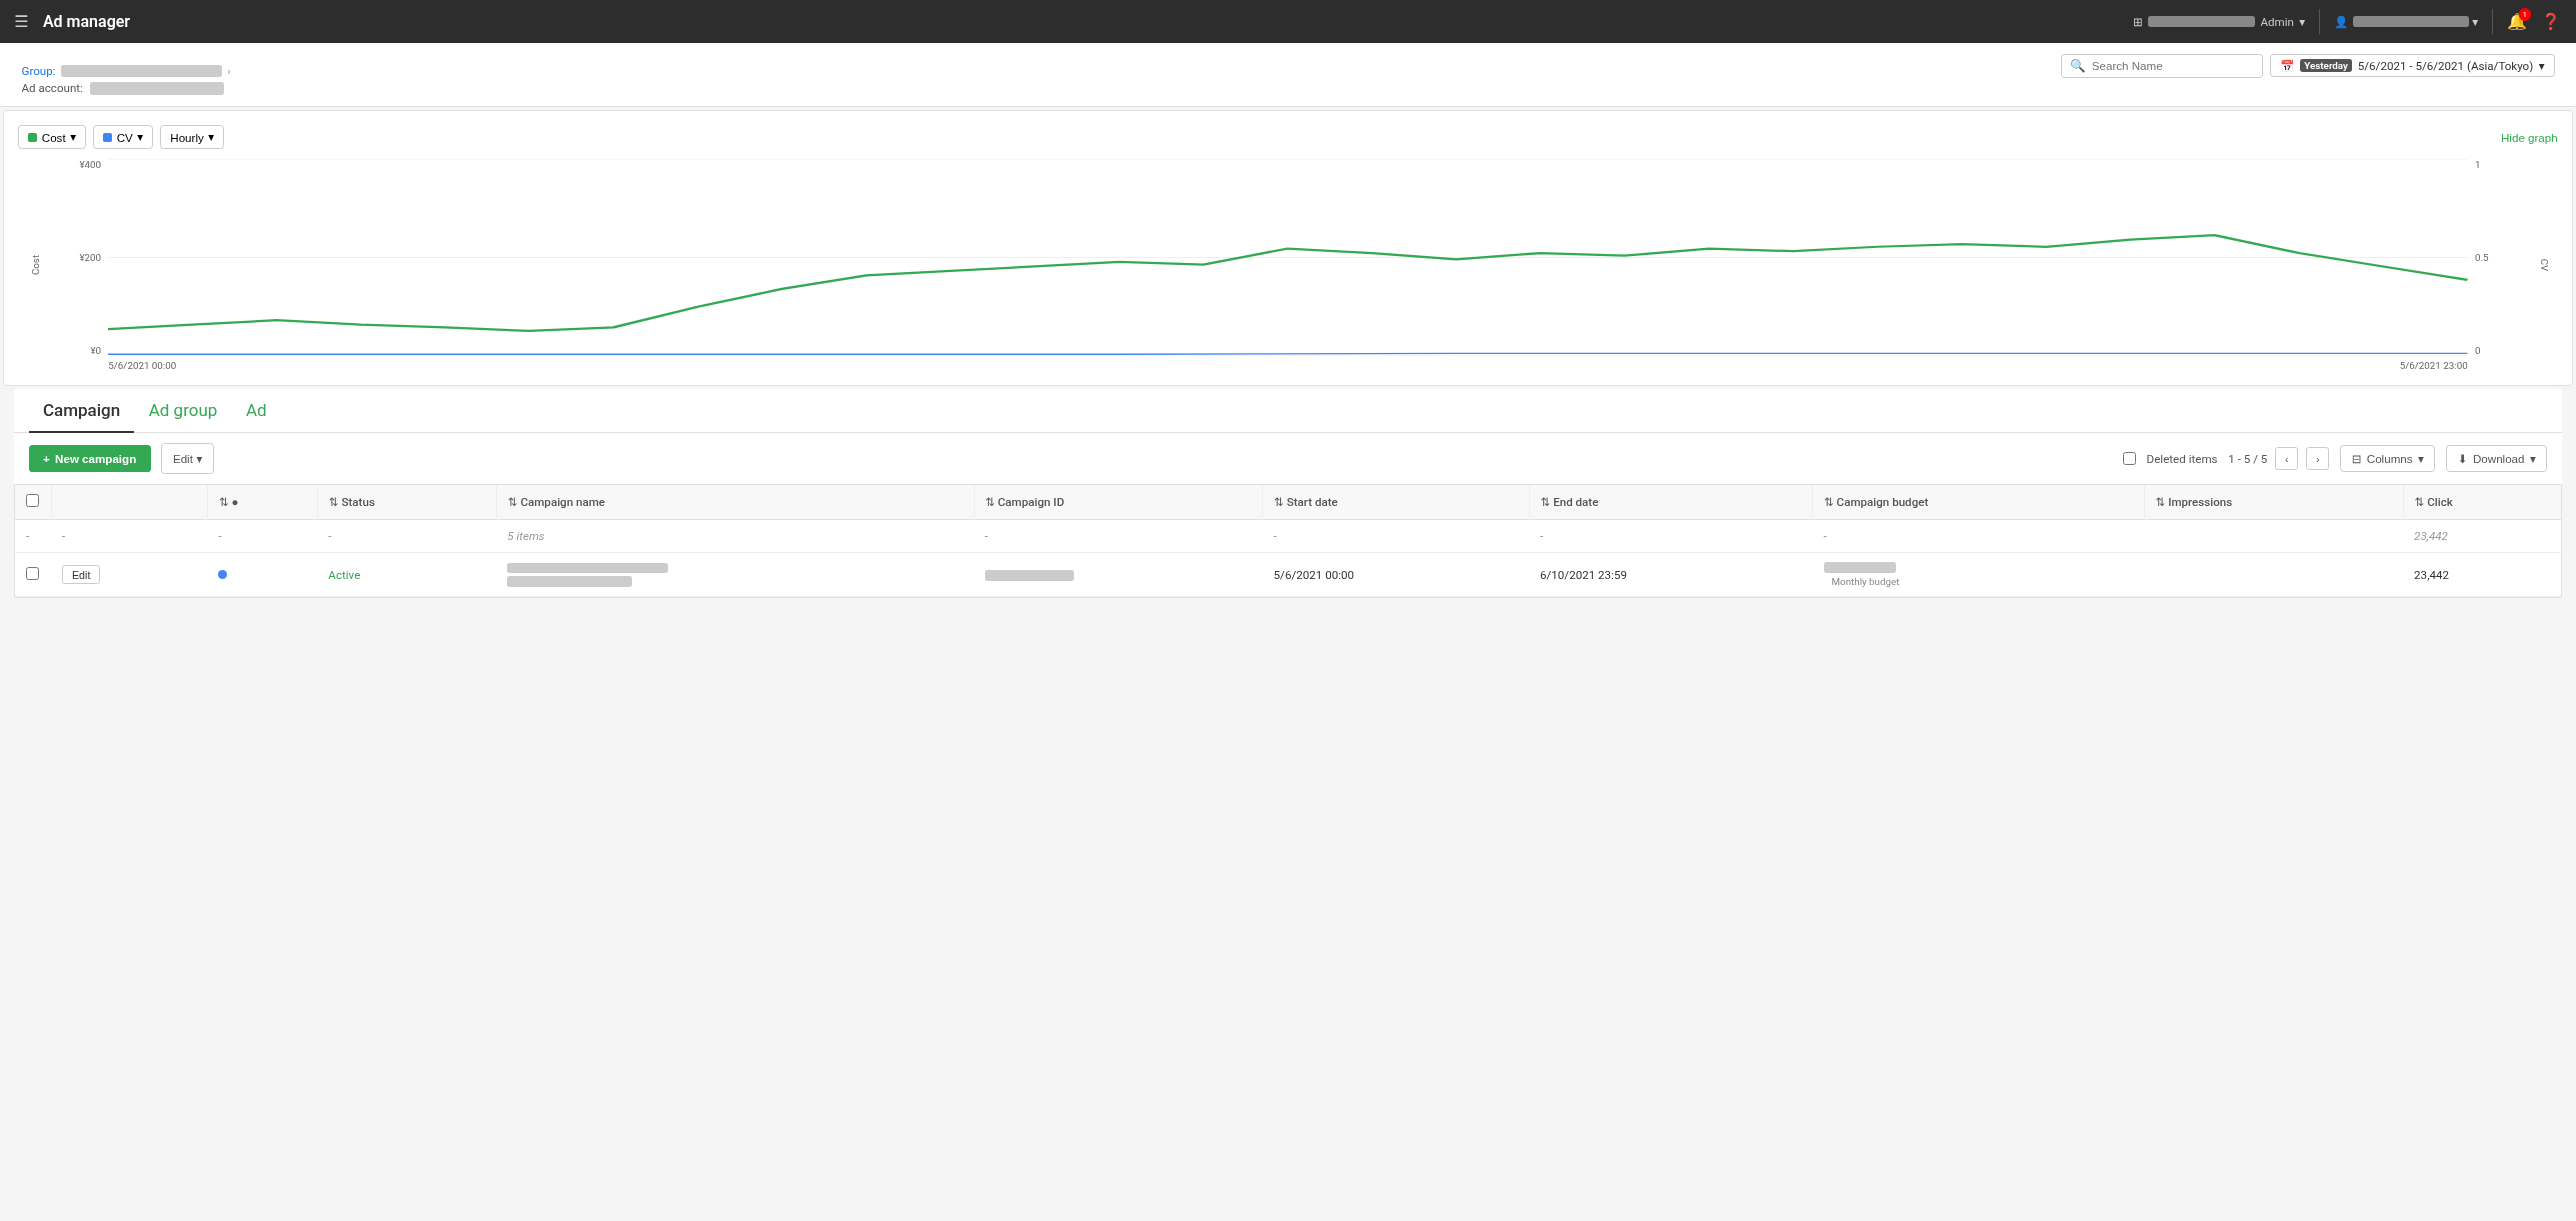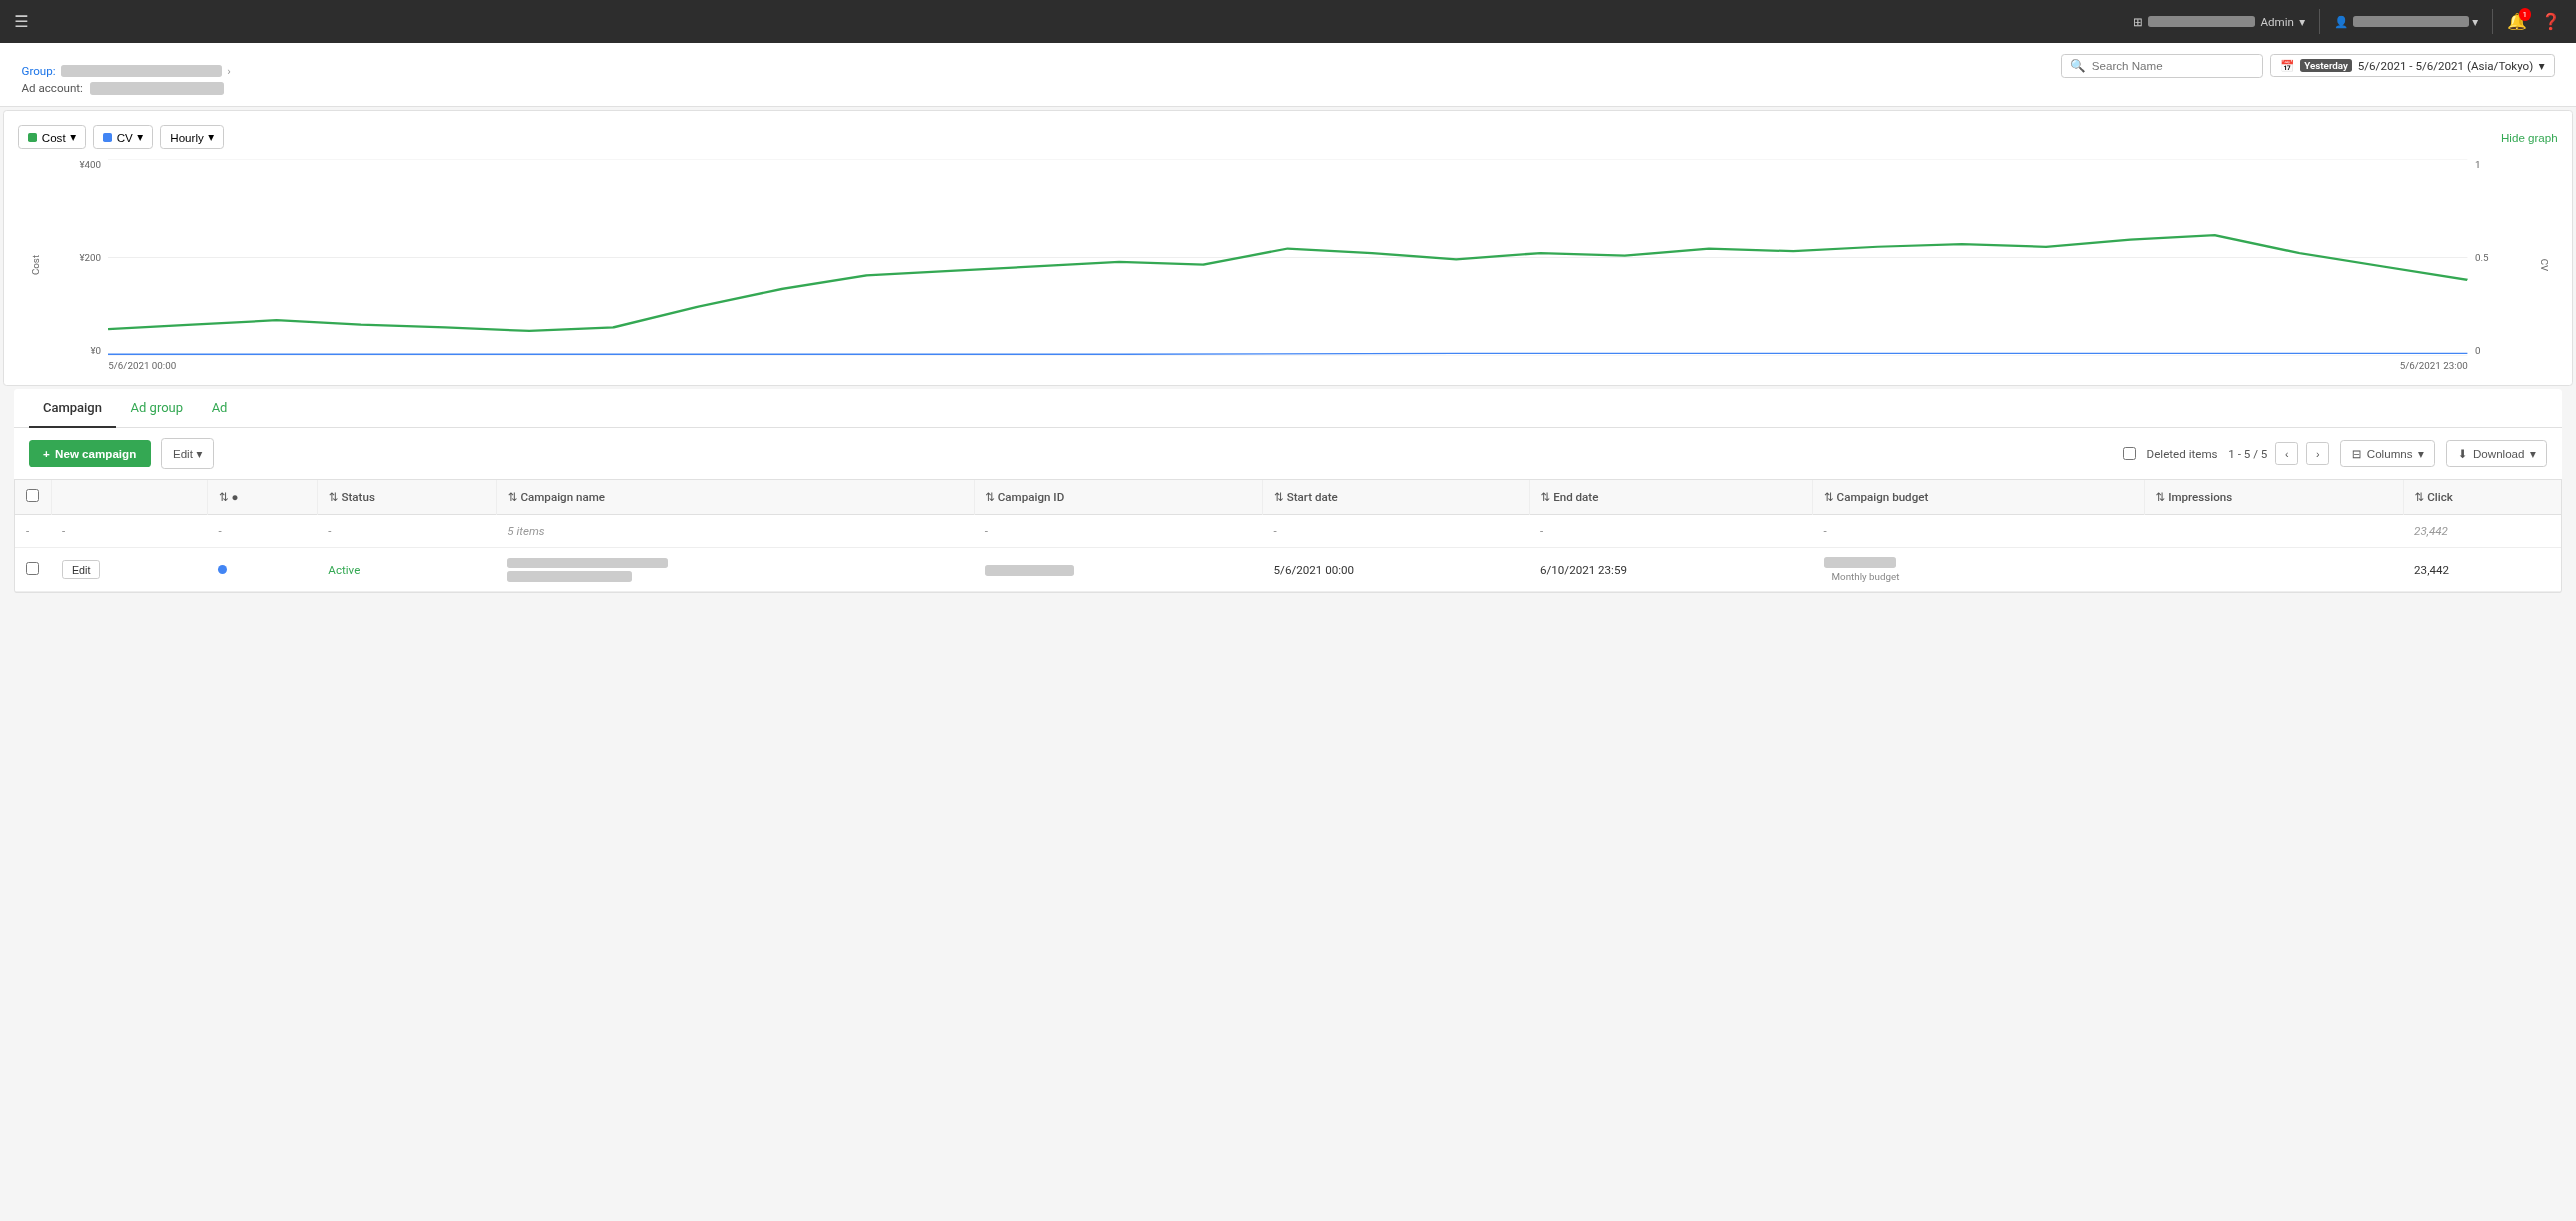--- a/index.html
+++ b/index.html
@@ -68,21 +68,21 @@
     .hide-graph-btn { margin-left: auto; color: #34a853; font-size: 11.6px; cursor: pointer; background: none; border: none; }
 
     
     .tabs-section {
       background: #fff;
       margin: 0 14.3px;
       border-radius: 3.6px 3.6px 0 0;
     }
     .tabs-bar { display: flex; gap: 0; border-bottom: 0.9px solid #e0e0e0; padding: 0 14.3px; }
     .tab-item {
-      padding: 10.7px 14.3px; font-size: 13px; cursor: pointer; color: #555;
+      padding: 10.7px 14.3px; font-size: 17px; cursor: pointer; color: #555;
       border-bottom: 2.7px solid transparent; margin-bottom: -0.9px;
     }
     .tab-item.active { color: #333; border-bottom: 2.7px solid #333; font-weight: 500; }
     .tab-item.green { color: #34a853; }
 
     
     .table-toolbar {
       background: #fff;
       margin: 0 14.3px;
       padding: 10.7px 14.3px;
@@ -143,20 +143,21 @@
       border: 0.9px solid #ccc; border-radius: 2.7px; background: #fff;
       padding: 2.7px 9px; font-size: 10.7px; cursor: pointer; color: #333;
     }
     .checkbox-col { width: 36px; }
   </style>
 </head>
 <body>
 
 <div class="topnav">
   <span class="topnav-menu-icon">☰</span>
+  <span class="topnav-title">Ad manager</span>
   <div class="topnav-right">
     <div class="topnav-account">
       <span>⊞</span>
       <span style="background:#888;border-radius:2.7px;height:11.6px;width:107px;display:inline-block;vertical-align:middle;"></span>
       <span>Admin</span>
       <span>▾</span>
     </div>
     <div class="divider-v"></div>
     <div class="topnav-user">
       <span>👤</span>

